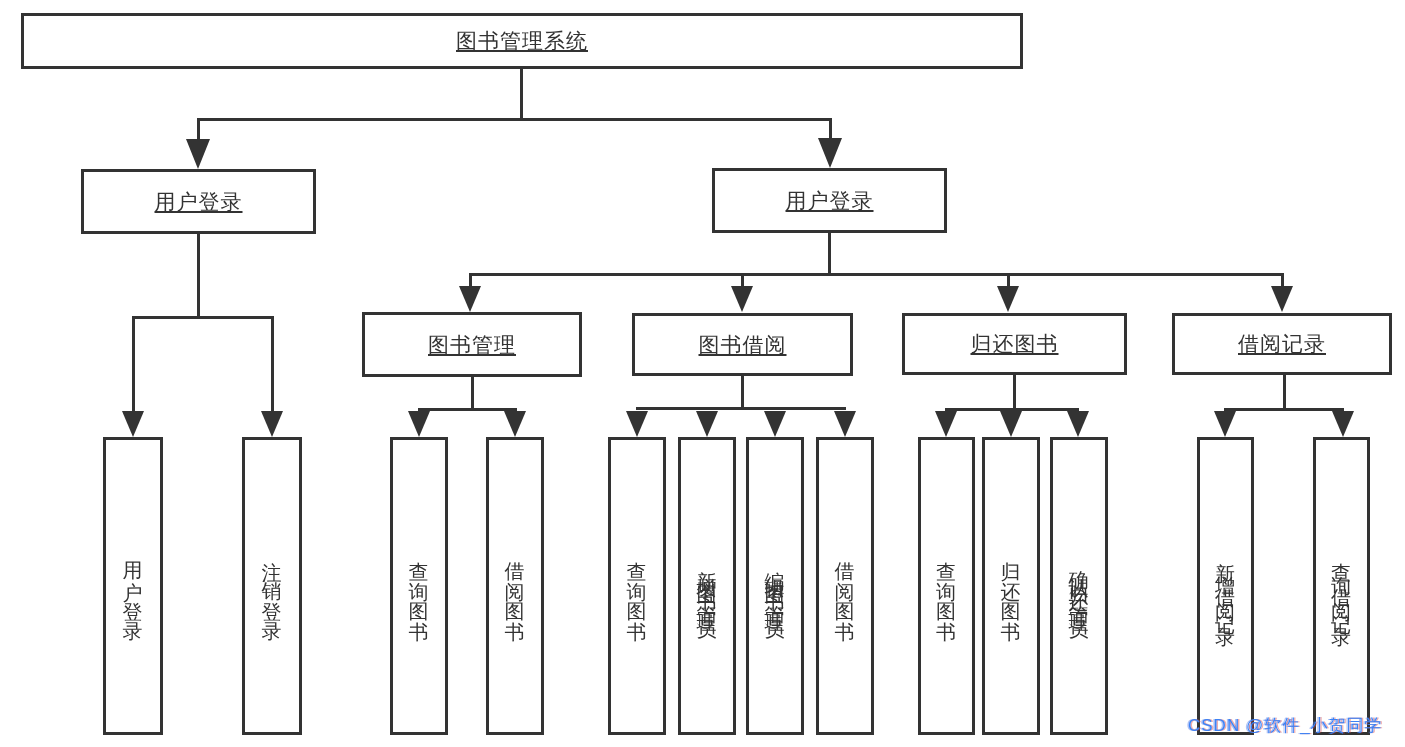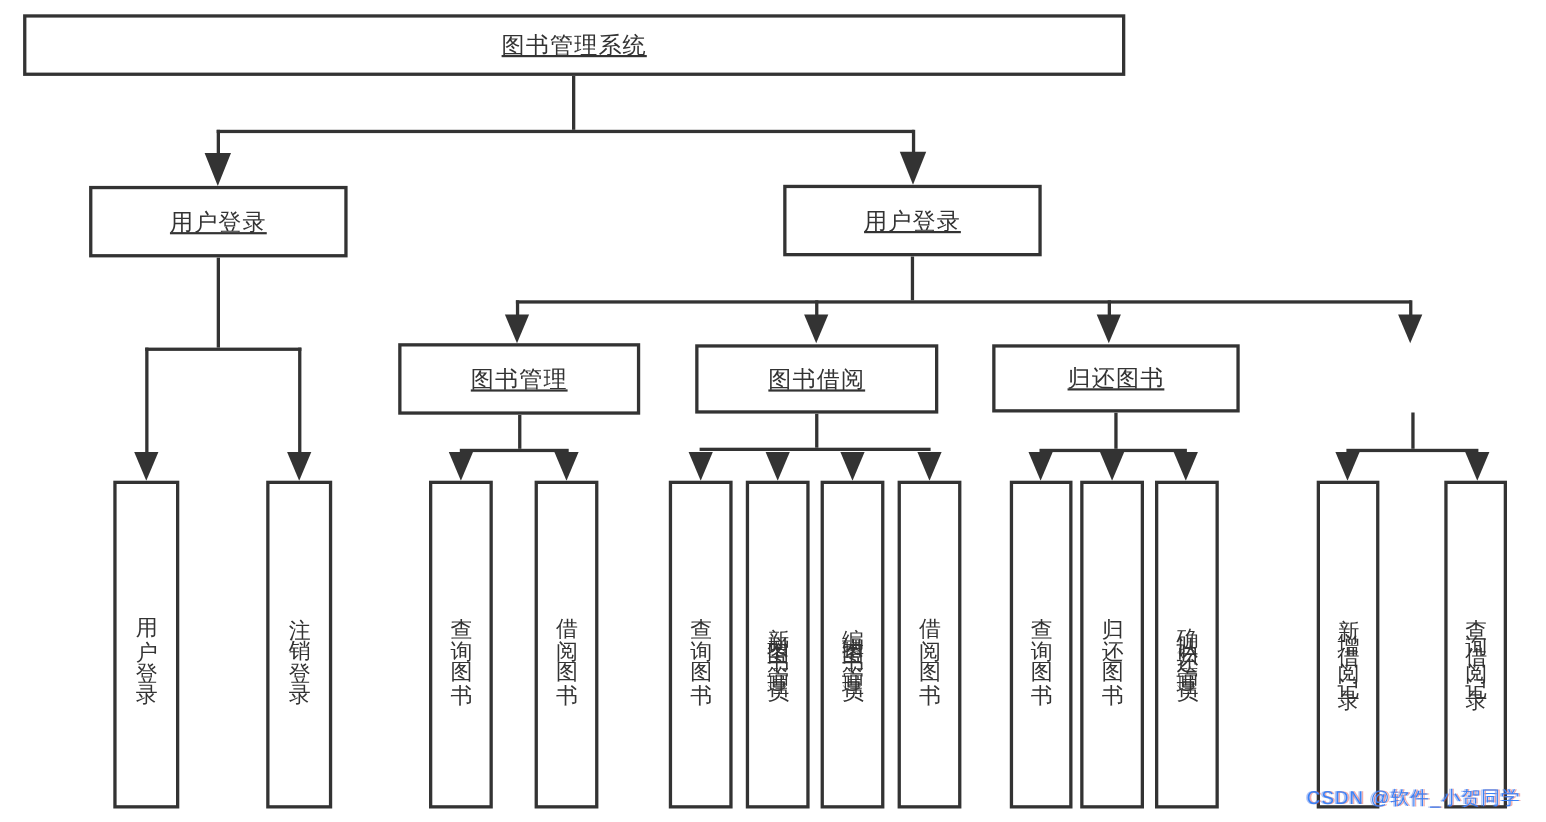--- a/index.html
+++ b/index.html
@@ -113,20 +113,23 @@
   </div>
 
   <div class="node" style="left:632px;top:313px;width:221px;height:63px">
     <span>图书借阅</span>
   </div>
 
   <div class="node" style="left:902px;top:313px;width:225px;height:62px">
     <span>归还图书</span>
   </div>
 
+  <div class="node" style="left:1172px;top:313px;width:220px;height:62px">
+    <span>借阅记录</span>
+  </div>
 
   <div class="leaf" style="left:103px;width:60px">
     <span class="vtext ls20">用户登录</span>
   </div>
   <div class="leaf" style="left:242px;width:60px">
     <span class="vtext ls20">注销登录</span>
   </div>
   <div class="leaf" style="left:390px;width:58px">
     <span class="vtext ls20">查询图书</span>
   </div>

